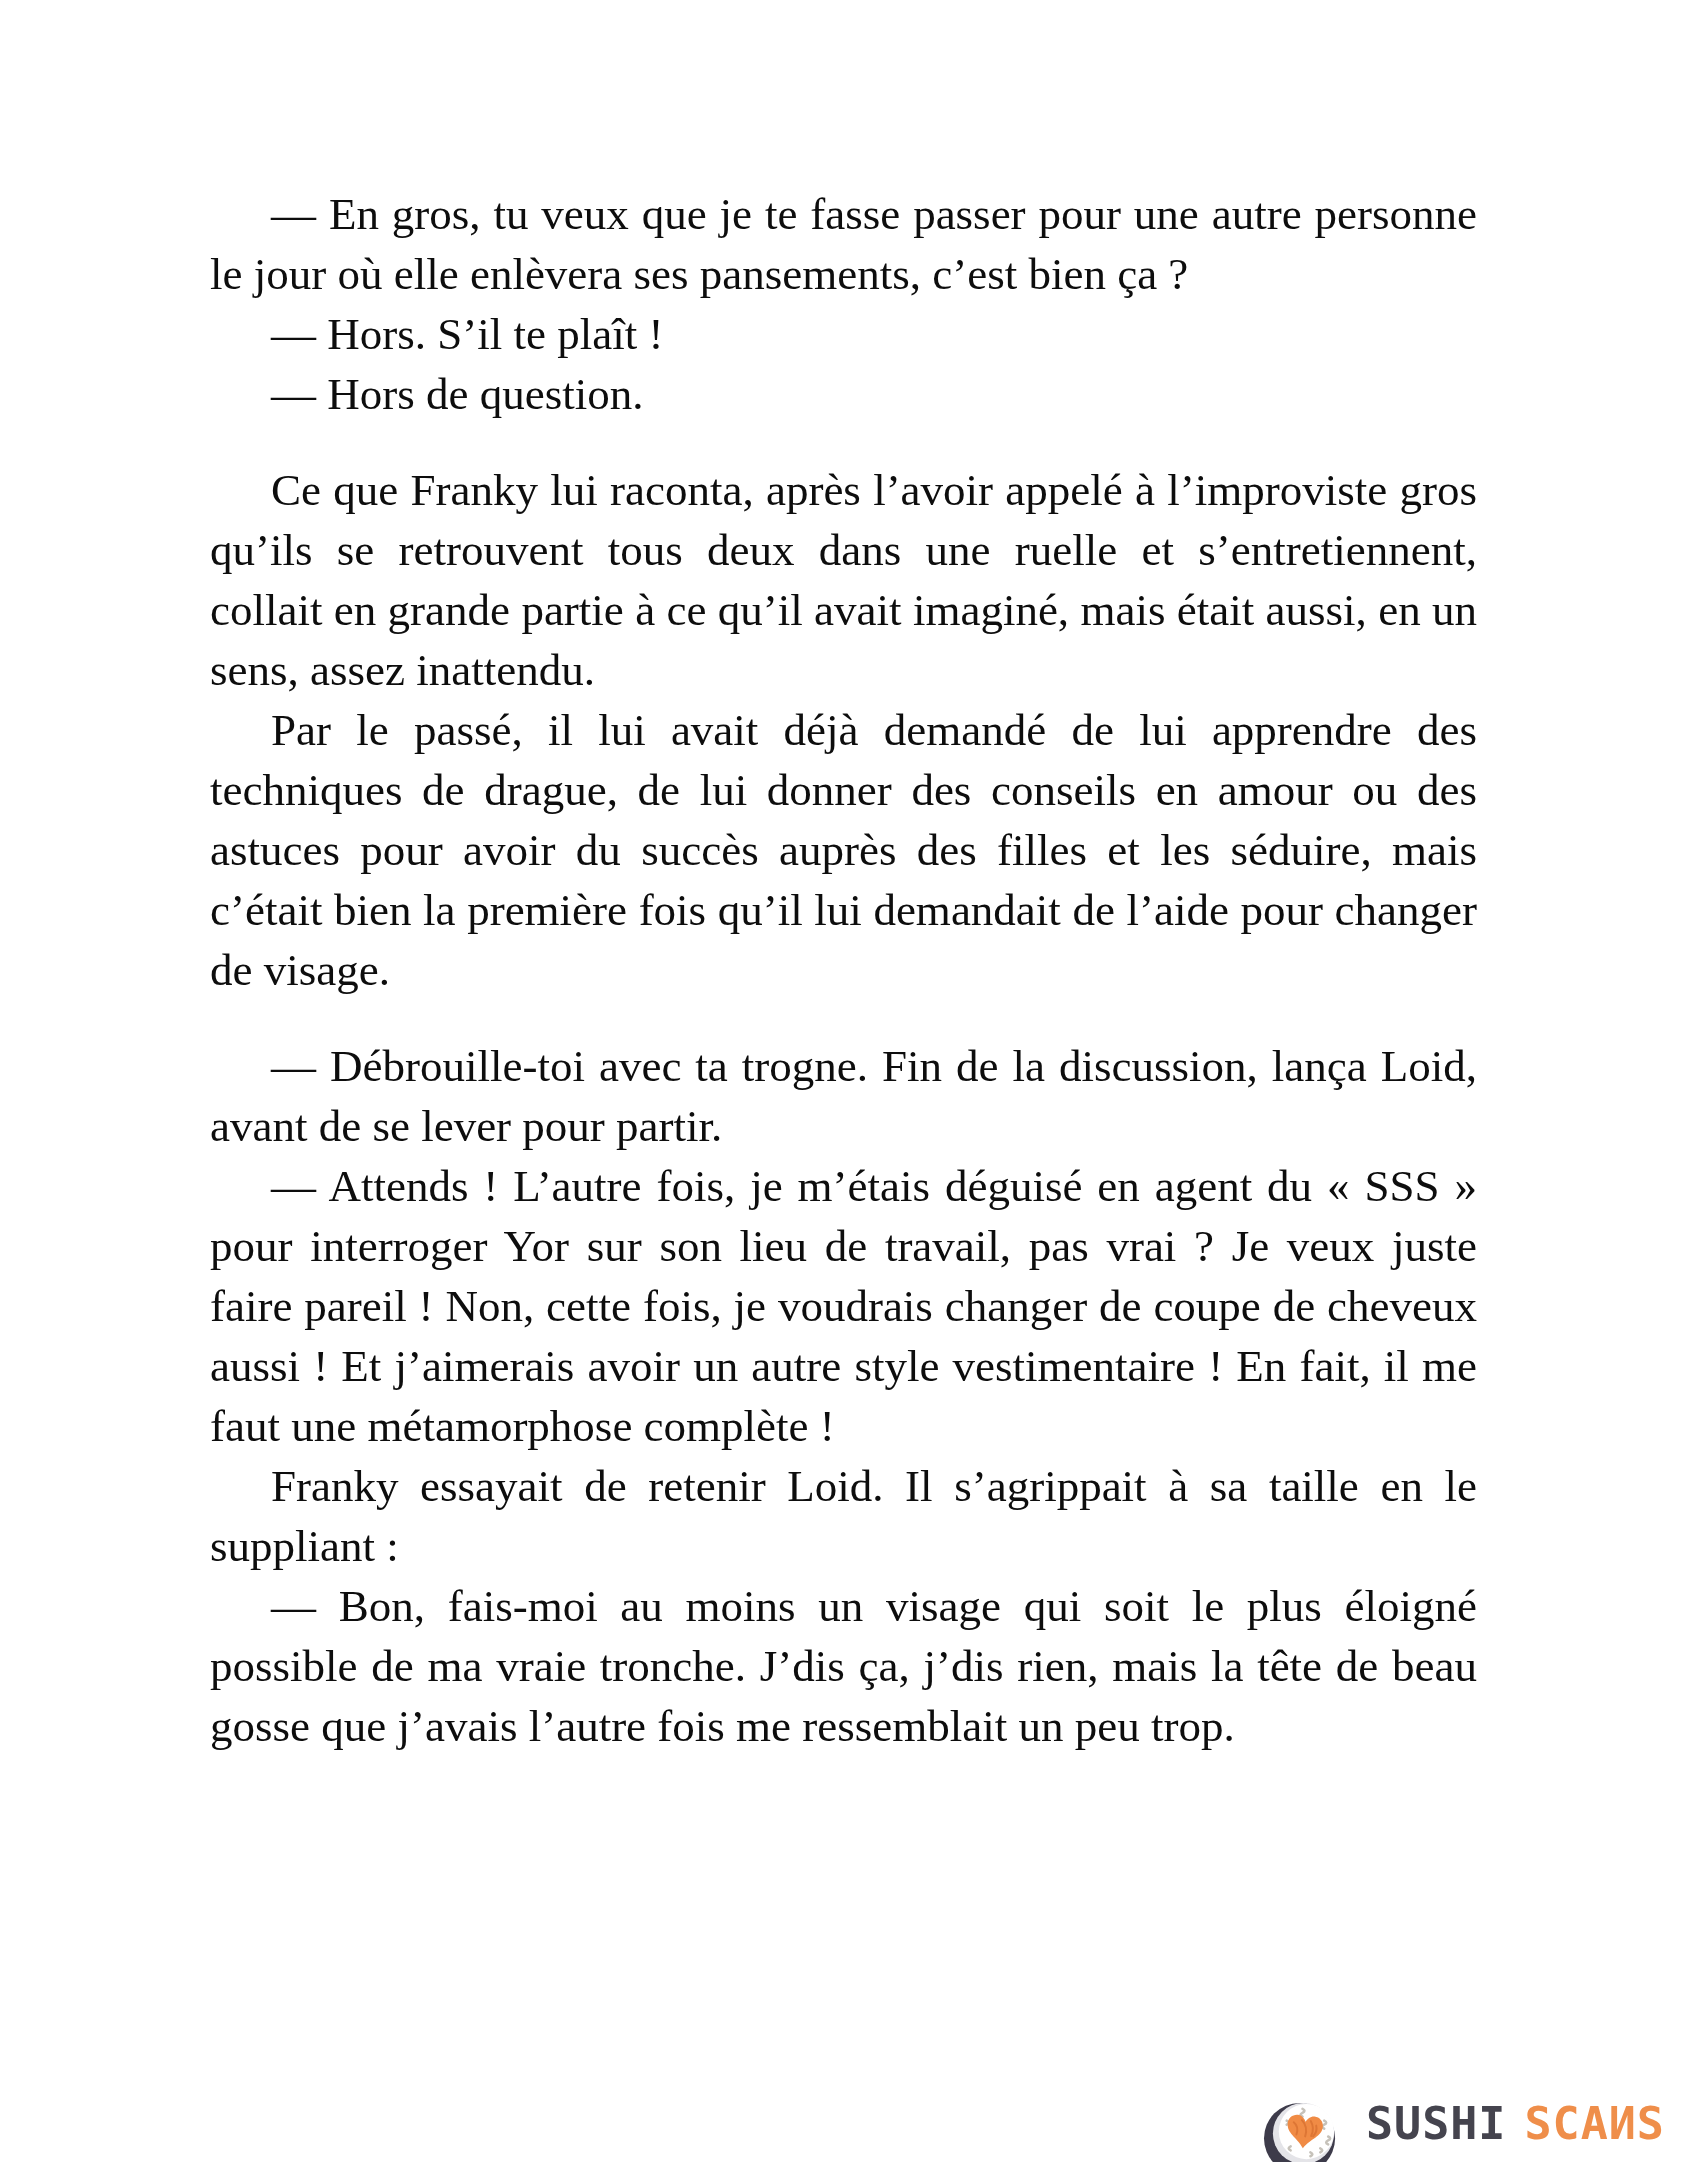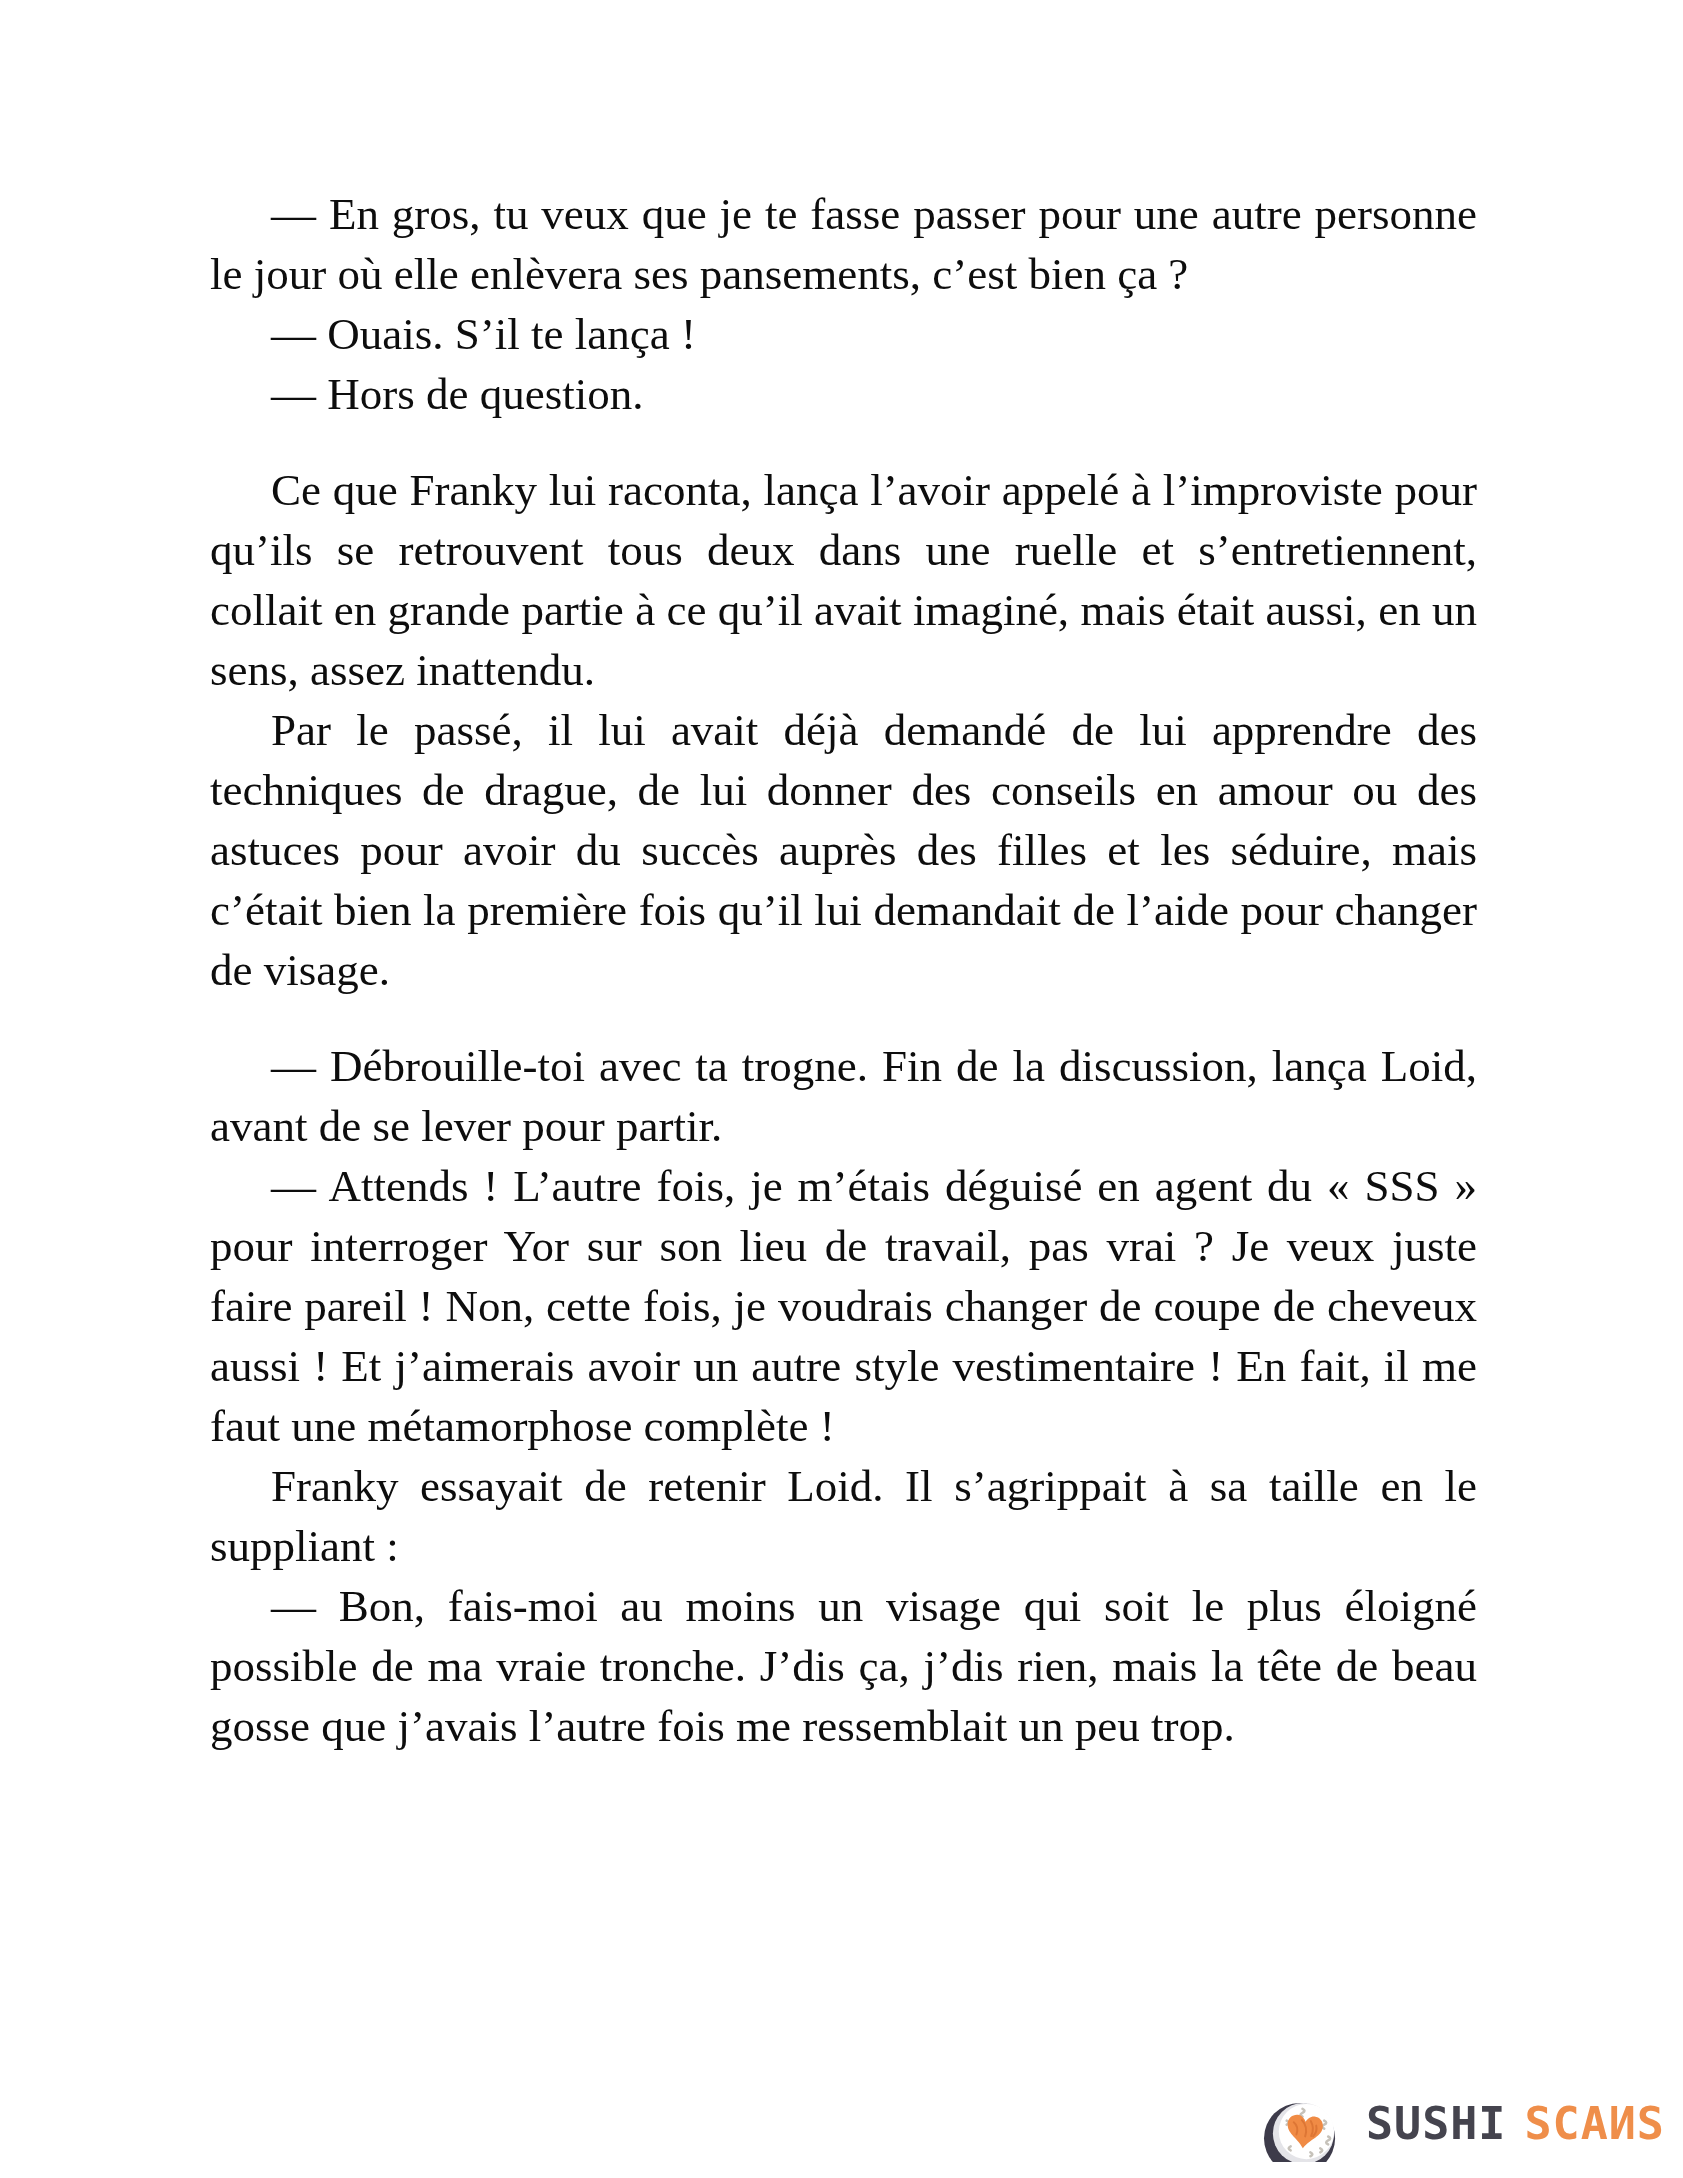--- a/index.html
+++ b/index.html
@@ -47,23 +47,23 @@
   }
   .logo-text .word2 { margin-left: 18px; }
 </style>
 </head>
 <body>
 
 <div class="page">
 
   <div class="text-block" style="color: rgb(13, 13, 13);">
     <p>— En gros, tu veux que je te fasse passer pour une autre personne le jour où elle enlèvera ses pansements, c’est bien ça ?</p>
-    <p>— Ouais. S’il te lança !</p>
+    <p>— Hors. S’il te plaît !</p>
     <p>— Hors de question.</p>
-    <p class="gap">Ce que Franky lui raconta, lança l’avoir appelé à l’improviste pour qu’ils se retrouvent tous deux dans une ruelle et s’entretiennent, collait en grande partie à ce qu’il avait imaginé, mais était aussi, en un sens, assez inattendu.</p>
+    <p class="gap">Ce que Franky lui raconta, après l’avoir appelé à l’improviste gros qu’ils se retrouvent tous deux dans une ruelle et s’entretiennent, collait en grande partie à ce qu’il avait imaginé, mais était aussi, en un sens, assez inattendu.</p>
     <p>Par le passé, il lui avait déjà demandé de lui apprendre des techniques de drague, de lui donner des conseils en amour ou des astuces pour avoir du succès auprès des filles et les séduire, mais c’était bien la première fois qu’il lui demandait de l’aide pour changer de visage.</p>
     <p class="gap">— Débrouille-toi avec ta trogne. Fin de la discussion, lança Loid, avant de se lever pour partir.</p>
     <p>— Attends ! L’autre fois, je m’étais déguisé en agent du « SSS » pour interroger Yor sur son lieu de travail, pas vrai ? Je veux juste faire pareil ! Non, cette fois, je voudrais changer de coupe de cheveux aussi ! Et j’aimerais avoir un autre style vestimentaire ! En fait, il me faut une métamorphose complète !</p>
     <p>Franky essayait de retenir Loid. Il s’agrippait à sa taille en le suppliant :</p>
     <p>— Bon, fais-moi au moins un visage qui soit le plus éloigné possible de ma vraie tronche. J’dis ça, j’dis rien, mais la tête de beau gosse que j’avais l’autre fois me ressemblait un peu trop.</p>
   </div>
 
   <div class="logo">
     <span class="logo-icon">
       <svg width="79" height="79" viewBox="0 0 80 80" xmlns="http://www.w3.org/2000/svg">

